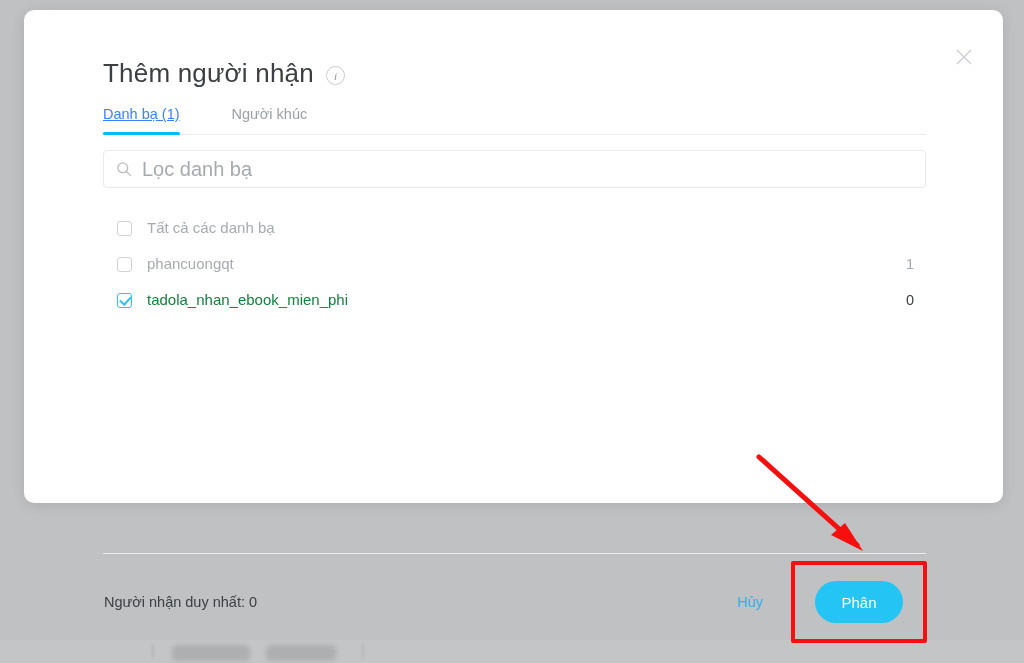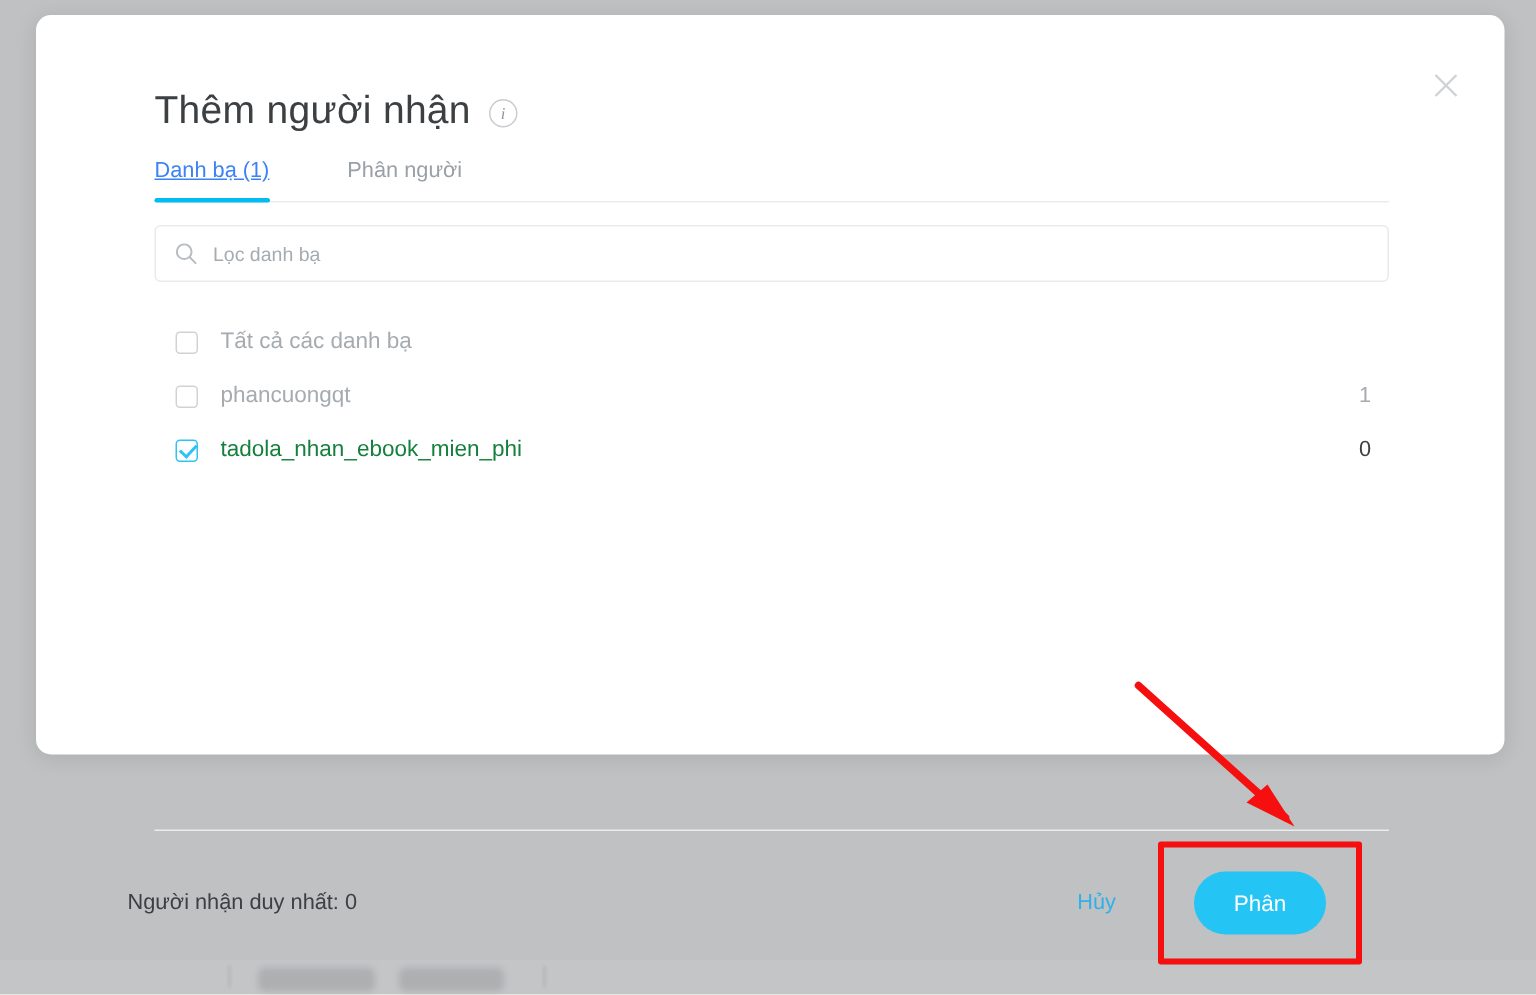--- a/index.html
+++ b/index.html
@@ -155,21 +155,21 @@
     background: #fff;
     cursor: text;
   }
   .search-box svg { flex: none; display: block; }
   .search-input {
     border: 0;
     outline: 0;
     margin-left: 10px;
     flex: 1;
     font-family: "Liberation Sans", sans-serif;
-    font-size: 13px;
+    font-size: 20px;
     color: #5f6368;
     background: transparent;
   }
   .search-input::placeholder { color: #a6abb0; }
 
   
   .list {
     position: absolute;
     left: 79px;
     top: 190px;
@@ -224,21 +224,21 @@
   .footer-divider {
     position: absolute;
     left: 79px;
     top: 543px;
     width: 823px;
     height: 1px;
     background: #ececee;
   }
   .footer {
     position: absolute;
-    left: 61px;
+    left: 80px;
     top: 544px;
     width: 823px;
     height: 96px;
     display: flex;
     align-items: center;
   }
   .footer-note {
     font-size: 14.5px;
     color: #3c4043;
     white-space: nowrap;
@@ -304,21 +304,21 @@
       </span>
     </div>
 
     <div class="header">
       <div class="title">Thêm người nhận</div>
       <div class="info-icon">i</div>
     </div>
 
     <div class="tabs">
       <div class="tab active">Danh bạ (1)</div>
-      <div class="tab">Phân người</div>
+      <div class="tab">Người khúc</div>
     </div>
 
     <div class="search-box">
       <span>
         <svg width="16" height="16" viewBox="0 0 16 16">
           <circle cx="6.8" cy="6.8" r="4.9" stroke="#b7bcc1" stroke-width="1.3" fill="none"></circle>
           <path d="M10.5 10.5 L14.4 14.4" stroke="#b7bcc1" stroke-width="1.3" fill="none" stroke-linecap="round"></path>
         </svg>
       </span>
       <input class="search-input" type="text" placeholder="Lọc danh bạ" style="">

